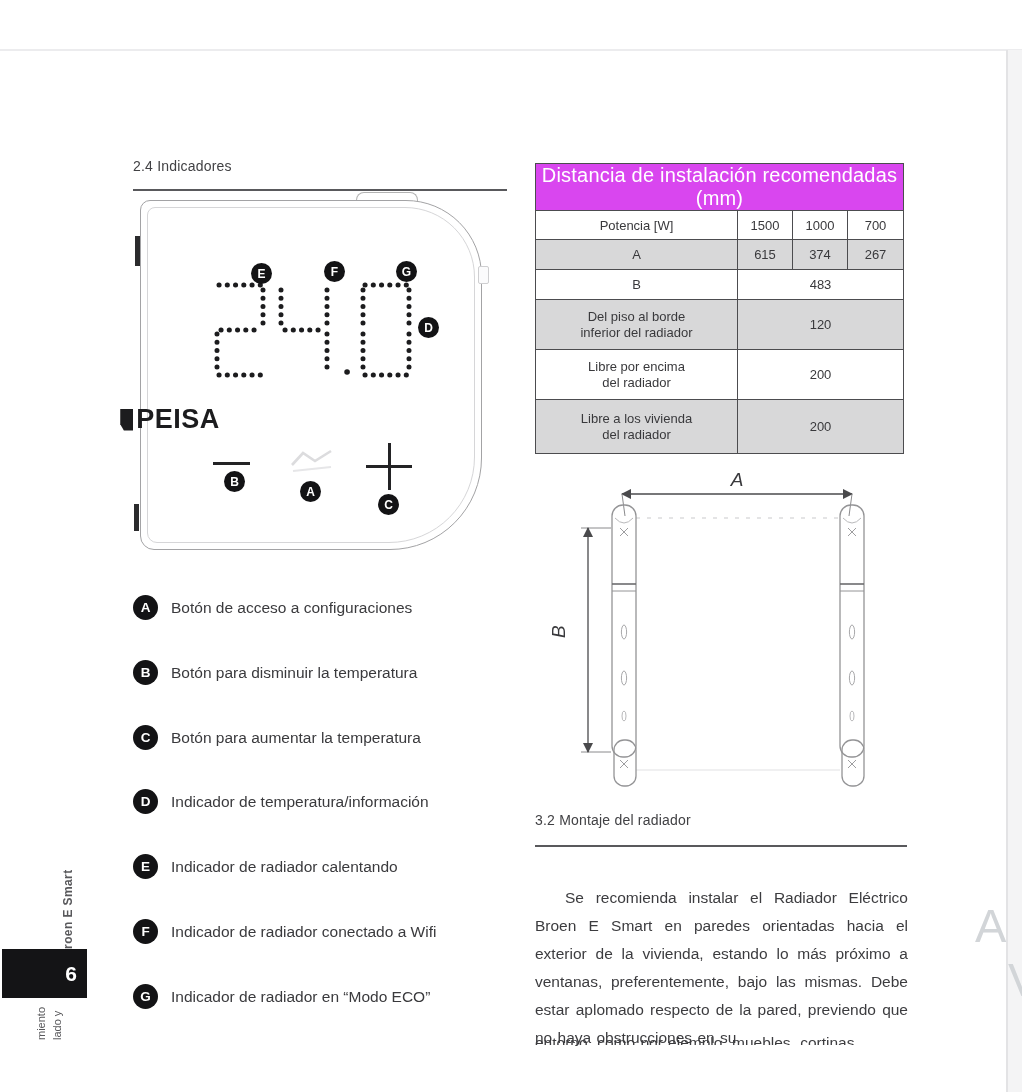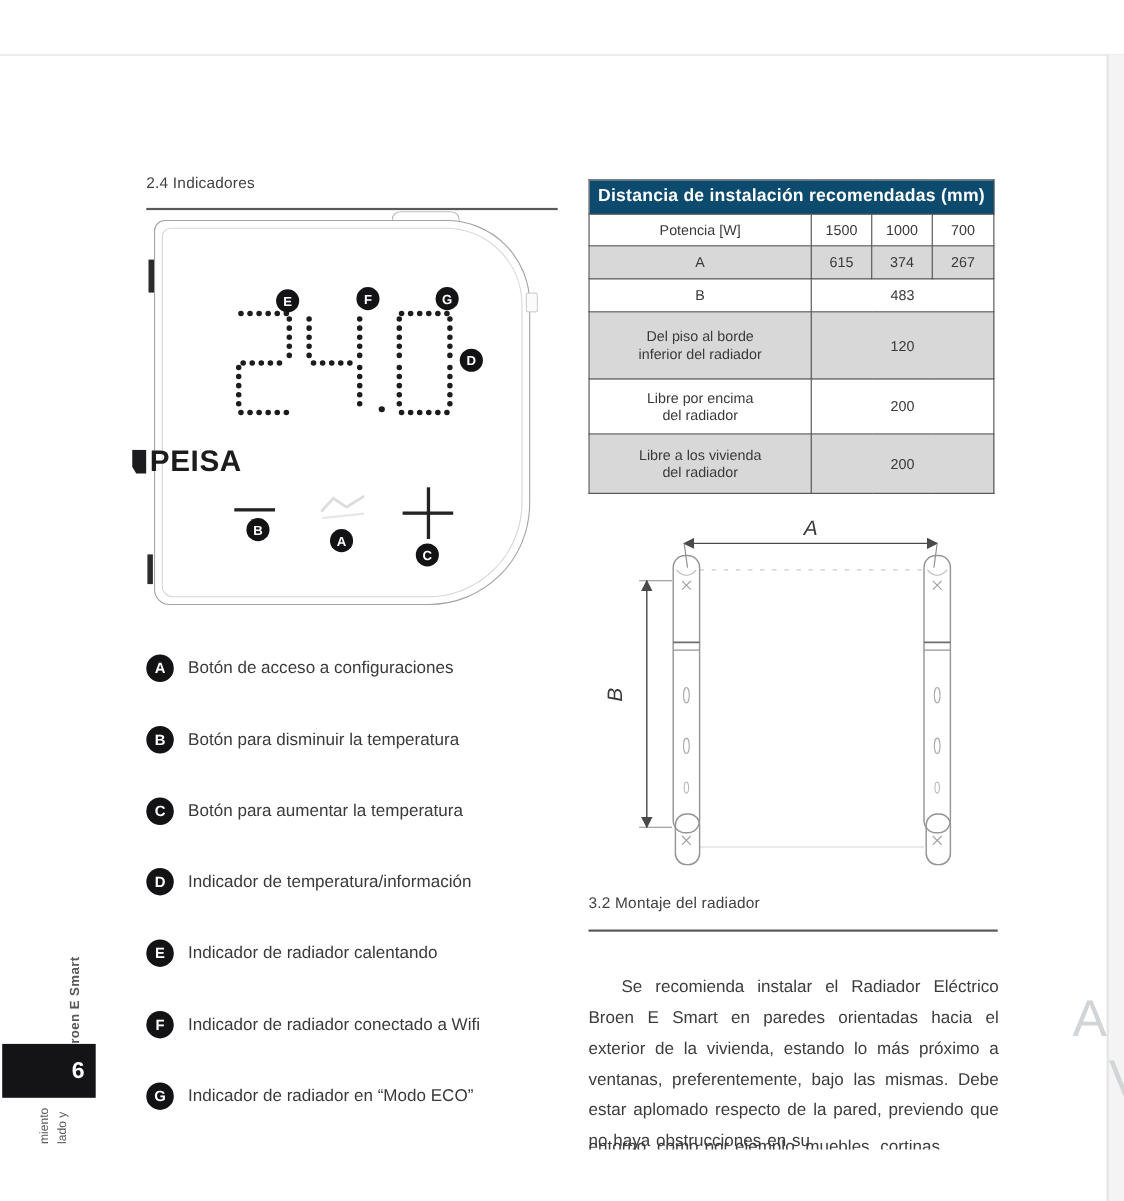--- a/index.html
+++ b/index.html
@@ -40,21 +40,21 @@
   
   .legend-item{position:absolute;left:133px;display:flex;align-items:center;gap:13px;}
   .legend-dot{width:25px;height:25px;border-radius:50%;background:#131315;color:#fff;flex:0 0 auto;
     font-size:13.5px;font-weight:bold;display:flex;align-items:center;justify-content:center;}
   .legend-text{font-size:15.5px;color:#3a3a3d;white-space:nowrap;}
 
   
   table.dist{position:absolute;left:535px;top:163px;width:368px;border-collapse:collapse;table-layout:fixed;
     font-size:13px;color:#39393c;text-align:center;border:1.5px solid #3f3f42;}
   table.dist td{border:1px solid #4c4c4f;padding:0 2px;}
-  table.dist .hdr td{background:#0c4a6e;color:#fff;font-weight:bold;font-size:16px;height:30px;letter-spacing:.2px;}
+  table.dist .hdr td{background:#d946ef;color:#fff;font-weight:normal;font-size:20px;height:30px;letter-spacing:.2px;}
   table.dist .shade td{background:#d8d8d9;}
   .cell-2line div{line-height:16px;}
 
   
   .body-par{position:absolute;left:535px;top:884px;width:373px;font-size:15.5px;line-height:28px;
     text-align:justify;text-indent:30px;color:#3c3c3f;word-spacing:1px;}
   .clipped-line{position:absolute;left:535px;top:1034px;width:373px;height:11px;overflow:hidden;
     font-size:15.5px;color:#3c3c3f;word-spacing:1px;}
 
   
@@ -179,21 +179,21 @@
     <tr class="shade" style="height:30px">
       <td>A</td>
       <td>615</td>
       <td>374</td>
       <td>267</td>
     </tr>
     <tr style="height:30px">
       <td>B</td>
       <td colspan="3">483</td>
     </tr>
-    <tr class="shade" style="height:61px">
+    <tr class="shade" style="height:50px">
       <td class="cell-2line">
         <div>Del piso al borde</div>
         <div>inferior del radiador</div>
       </td>
       <td colspan="3">120</td>
     </tr>
     <tr style="height:50px">
       <td class="cell-2line">
         <div>Libre por encima</div>
         <div>del radiador</div>

